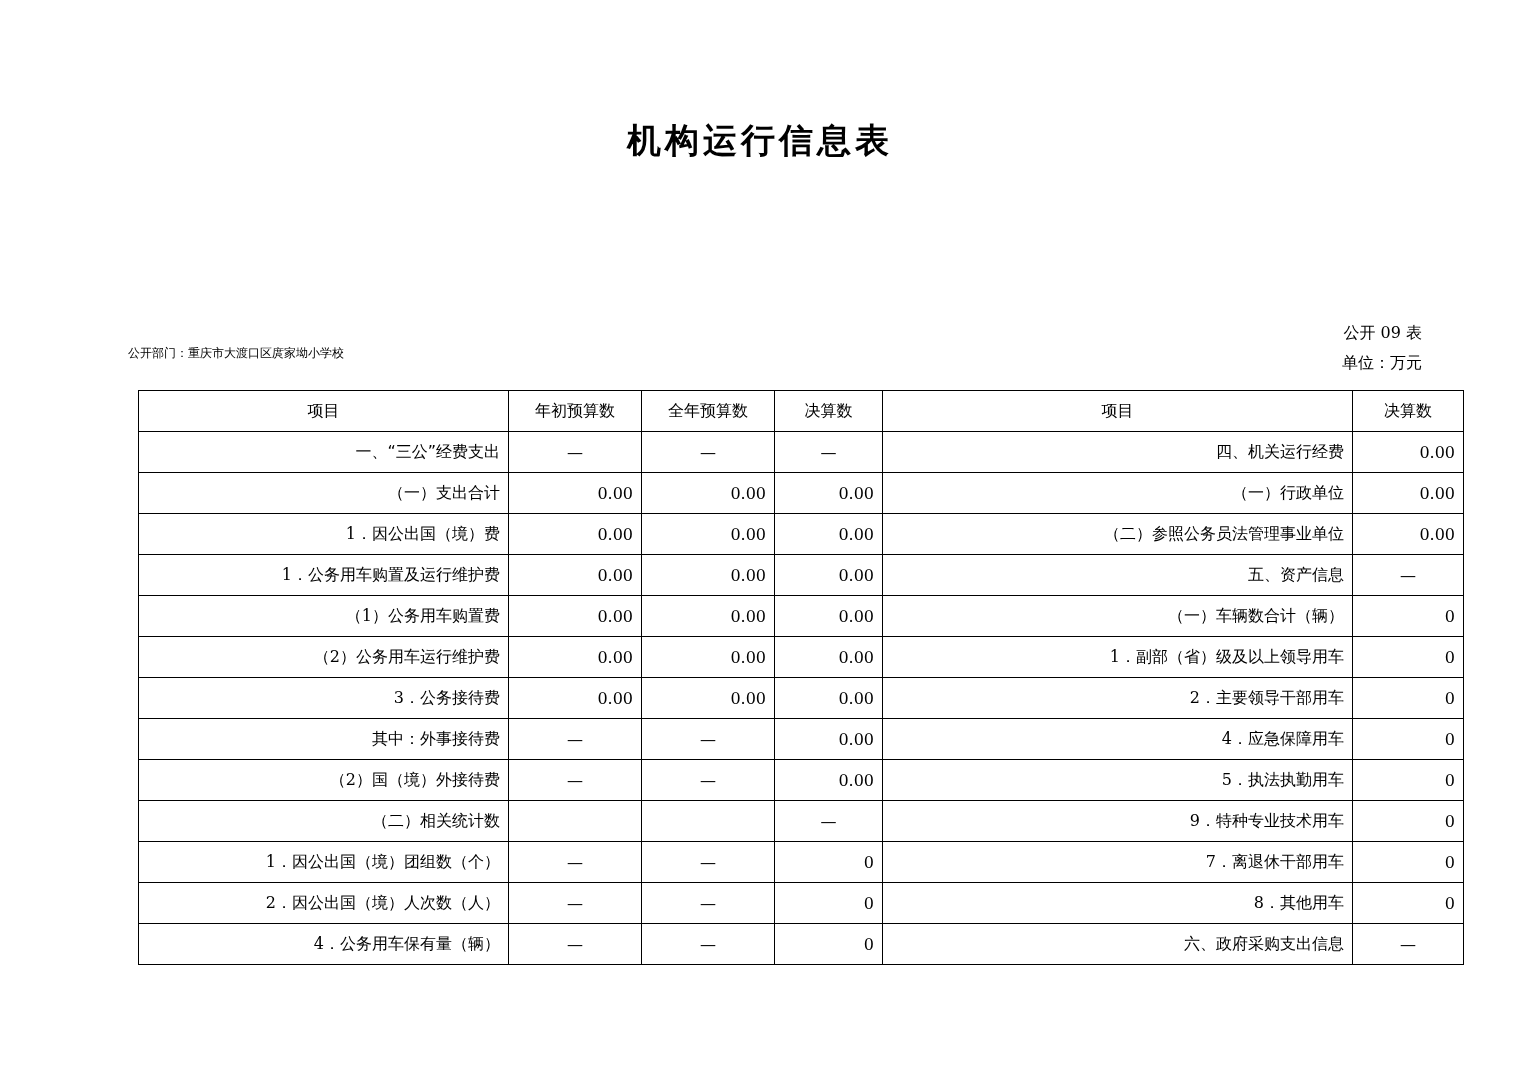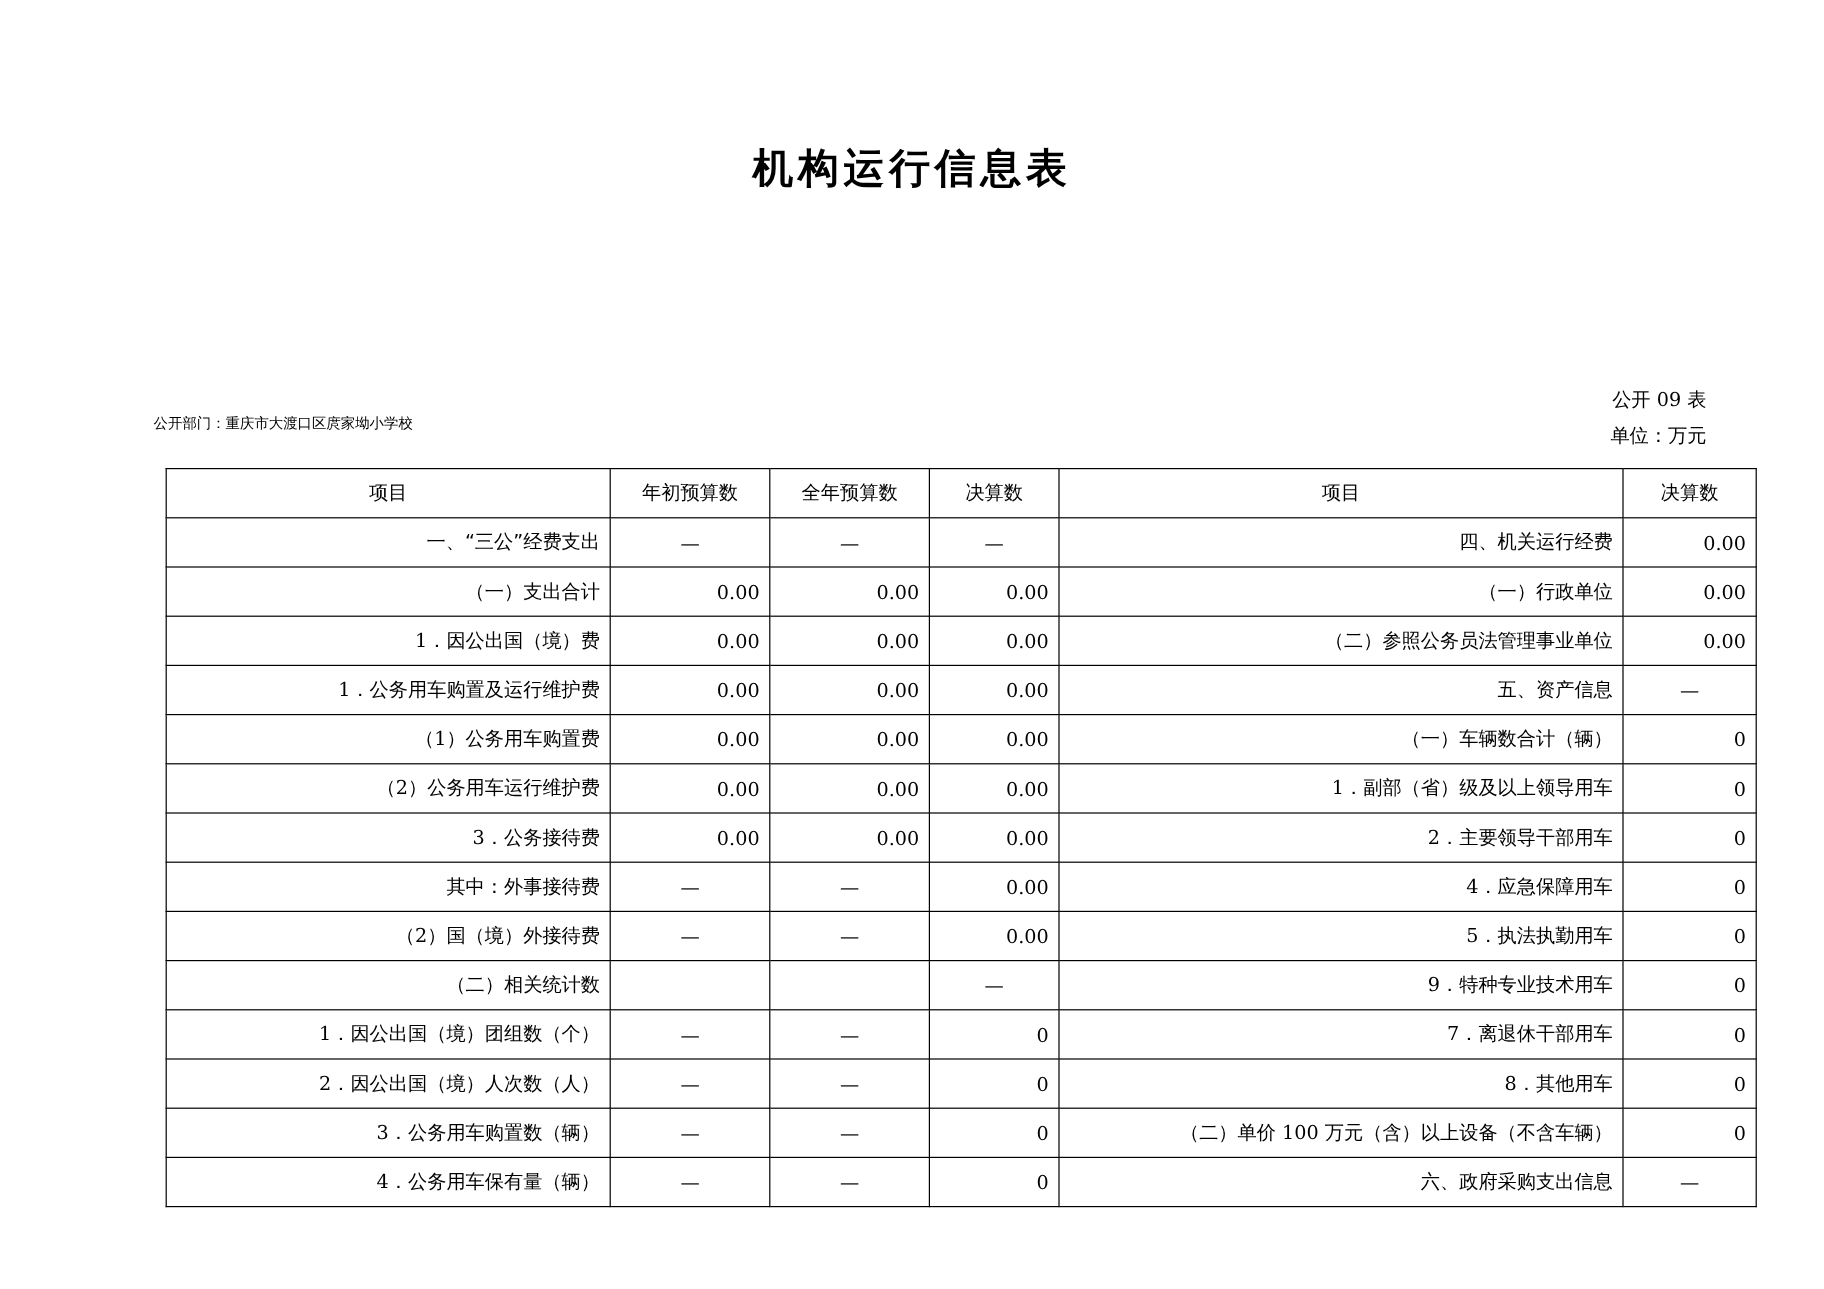--- a/index.html
+++ b/index.html
@@ -213,28 +213,20 @@
         </tr>
         <tr>
           <td class="lbl i1">2．因公出国（境）人次数（人）</td>
           <td class="dash">—</td>
           <td class="dash">—</td>
           <td class="num">0</td>
           <td class="lbl i1">8．其他用车</td>
           <td class="num">0</td>
         </tr>
         <tr>
-          <td class="lbl i1">3．公务用车购置数（辆）</td>
-          <td class="dash">—</td>
-          <td class="dash">—</td>
-          <td class="num">0</td>
-          <td class="lbl i0">（二）单价 100 万元（含）以上设备（不含车辆）</td>
-          <td class="num">0</td>
-        </tr>
-        <tr>
           <td class="lbl i1">4．公务用车保有量（辆）</td>
           <td class="dash">—</td>
           <td class="dash">—</td>
           <td class="num">0</td>
           <td class="lbl i0 bold">六、政府采购支出信息</td>
           <td class="dash">—</td>
         </tr>
       </tbody>
   </table>
 

